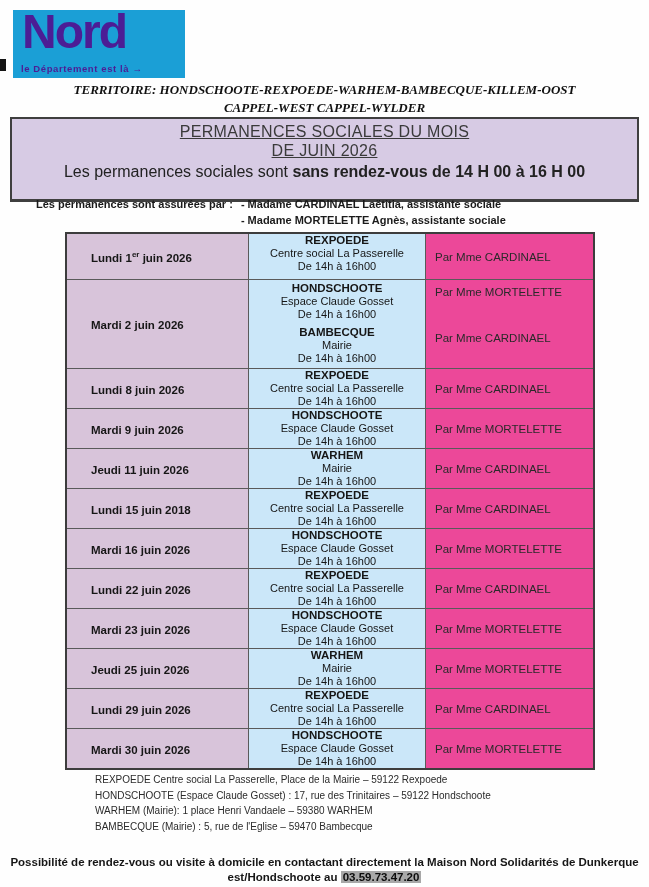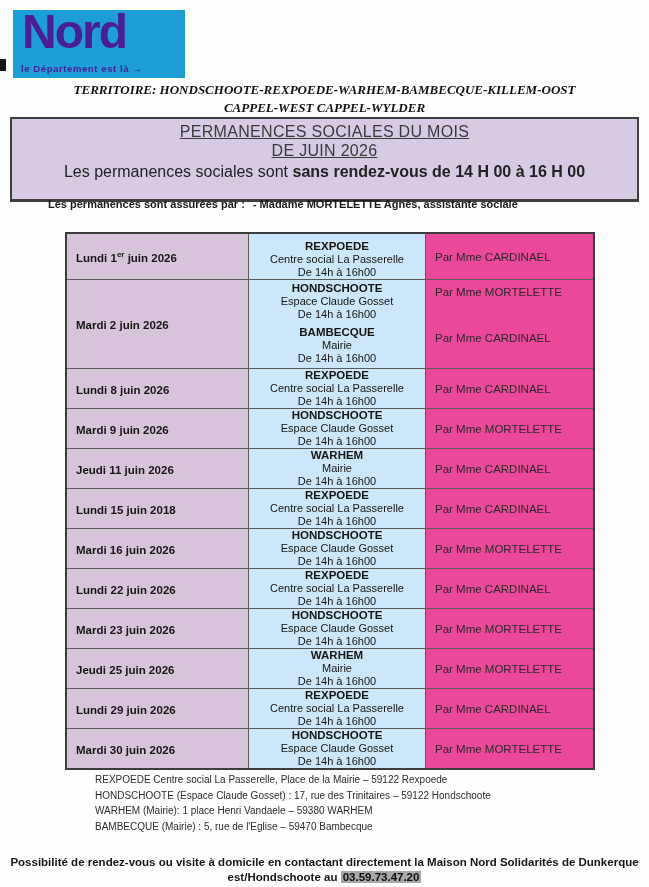--- a/index.html
+++ b/index.html
@@ -38,43 +38,43 @@
     background:var(--banner-bg,#d7cbe4);
     border:2px solid #3f3f3f; border-bottom-width:3px;
     text-align:center; padding-top:3px; color:#3a3a3a;
   }
   .banner-title { font-size:16px; line-height:19px; text-decoration:underline; letter-spacing:0.3px; }
   .banner-subtitle { font-size:16px; line-height:24px; color:#222; }
   .banner-subtitle .bold { font-weight:bold; }
 
   
   .staffing {
-    position:absolute; top:196px; left:48px;
+    position:absolute; top:196px; left:36px;
     display:flex; gap:8px; font-size:11px; font-weight:bold; line-height:16px; color:#1a1a1a;
   }
   .staff-list { display:flex; flex-direction:column; }
 
   
   .schedule {
     position:absolute; top:232px; left:65px; width:530px;
     border:2px solid #3d3d3d; background:#fff;
   }
   .row { display:flex; height:40px; border-top:1px solid #5a5a5a; }
   .row:first-child { border-top:none; height:45px; }
   .row.row-double { height:89px; }
   .c-date {
     width:181px; background:var(--date-cell-bg,#d8c4da);
-    display:flex; align-items:center; padding-left:9px;
+    display:flex; align-items:center; padding-left:24px;
     font-weight:bold; font-size:11.5px; color:#161616;
   }
   .c-date sup { font-size:8px; }
   .c-loc {
     width:178px; background:var(--location-cell-bg,#cbe7f9);
     border-left:1px solid #5a5a5a; border-right:1px solid #5a5a5a;
-    display:flex; flex-direction:column; justify-content:flex-end; align-items:center;
+    display:flex; flex-direction:column; justify-content:flex-start; align-items:center;
     text-align:center;
   }
   .row-double .c-loc { justify-content:space-between; padding:2px 0 3px; }
   .loc-entry { font-size:11px; line-height:13px; color:#161616; }
   .loc-entry .place { font-weight:bold; font-size:11.5px; }
   .c-by {
     flex:1; background:#ec4899; display:flex; flex-direction:column;
     justify-content:center; padding-left:9px;
   }
   .row-double .c-by { justify-content:space-between; padding-top:6px; padding-bottom:24px; }
@@ -114,20 +114,21 @@
 
   <div class="banner">
     <div class="banner-title">PERMANENCES SOCIALES DU MOIS</div>
     <div class="banner-title">DE JUIN 2026</div>
     <div class="banner-subtitle"><span>Les permanences sociales sont </span><span class="bold">sans rendez-vous de 14 H 00 à 16 H 00</span></div>
   </div>
 
   <div class="staffing">
     <div>Les permanences sont assurées par :</div>
     <div class="staff-list">
+      <div>- Madame CARDINAEL Laëtitia, assistante sociale</div>
       <div>- Madame MORTELETTE Agnès, assistante sociale</div>
     </div>
   </div>
 
   <div class="schedule">
       <div class="row">
       <div class="c-date">
           <span><span>Lundi 1</span><sup>er</sup><span> juin 2026</span></span>
         </div>
       <div class="c-loc">

